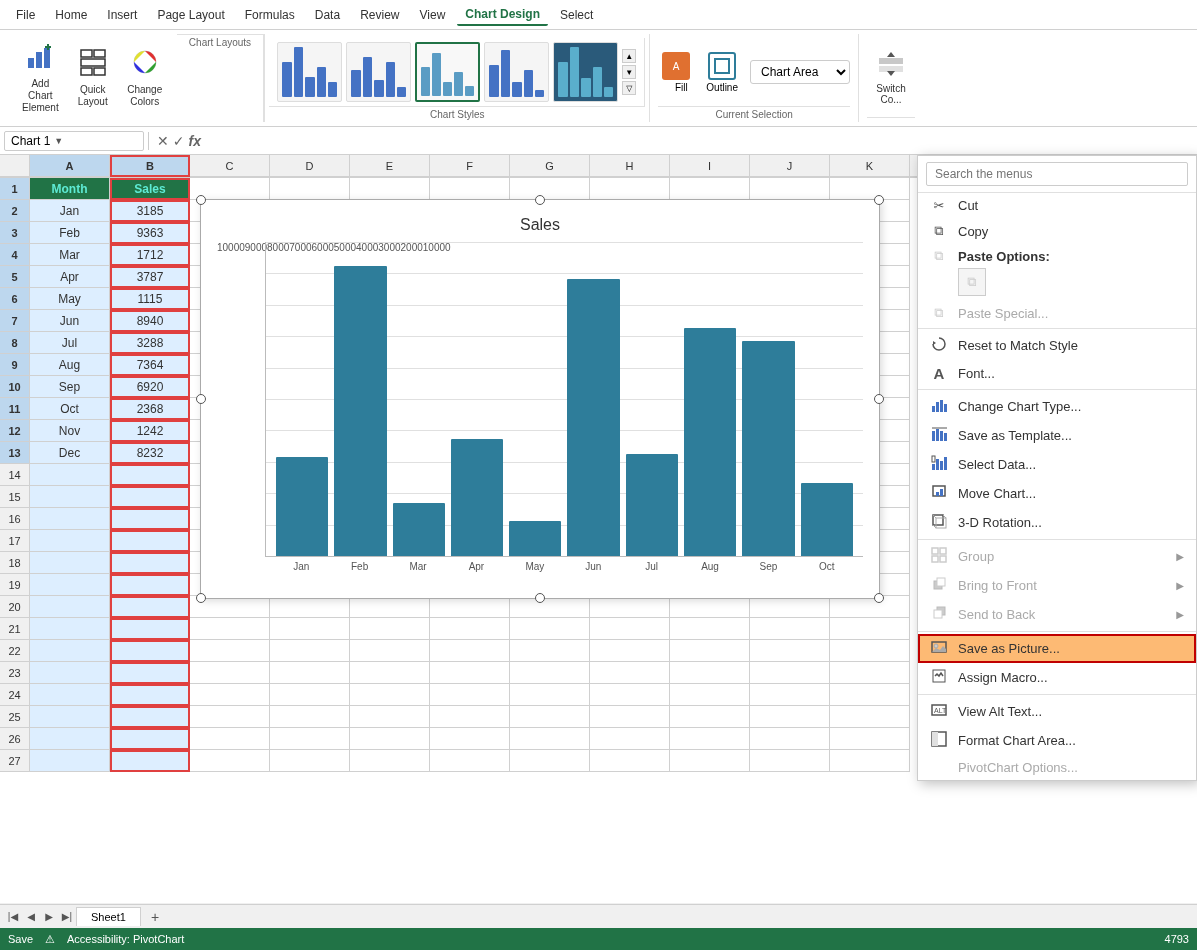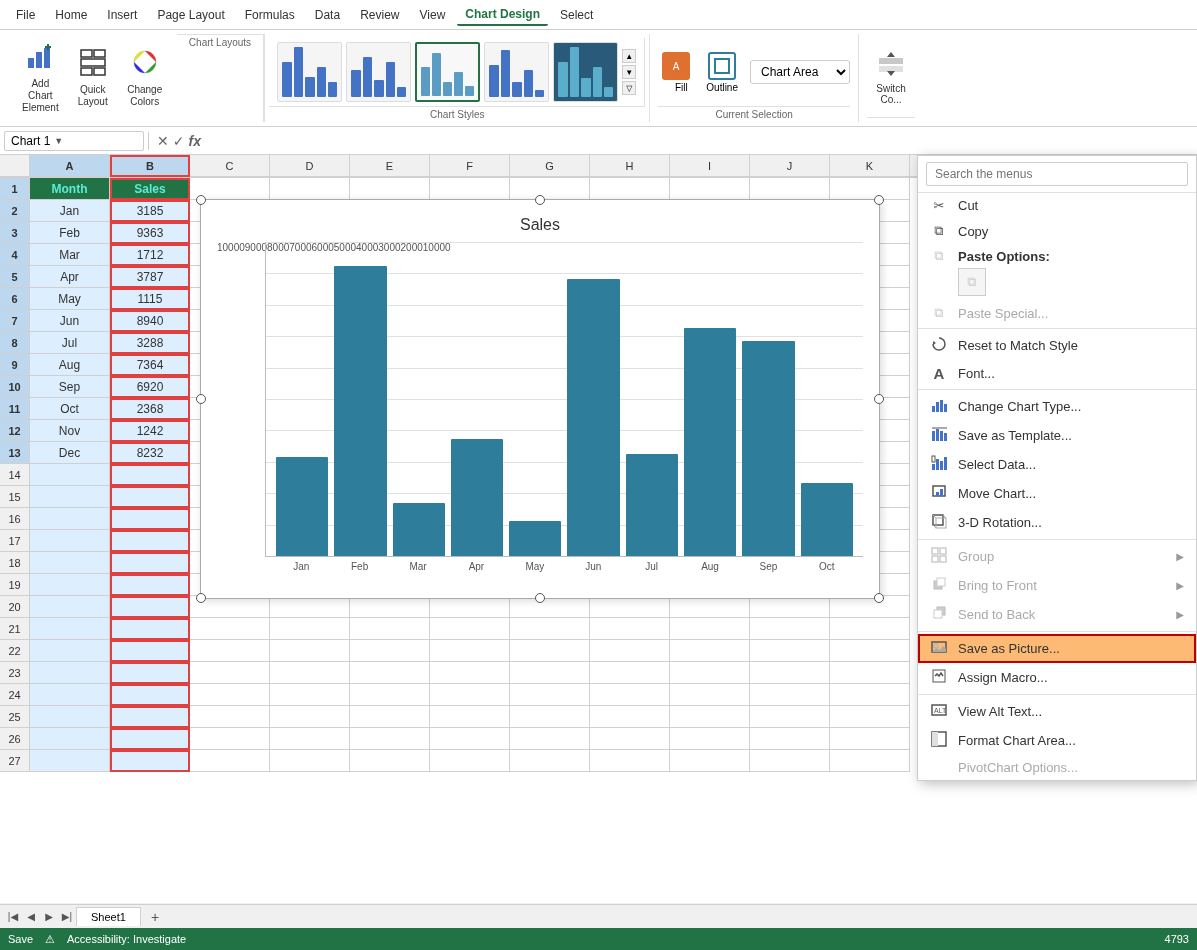--- a/index.html
+++ b/index.html
@@ -1040,17 +1040,17 @@
   <div class="tab-arrow">◀</div>
   <div class="tab-arrow">▶</div>
   <div class="tab-arrow">▶|</div>
   <div class="sheet-tab">Sheet1</div>
   <div class="add-sheet">+</div>
 </div>
 
 <div class="status-bar" style="position:absolute;bottom:0;left:0;right:0;">
   <span>Save</span>
   <span>⚠</span>
-  <span>Accessibility: Investigate</span>
+  <span>Accessibility: PivotChart</span>
   <div class="status-right">
     <span>4793</span>
   </div>
 </div>
 
 </body></html>

